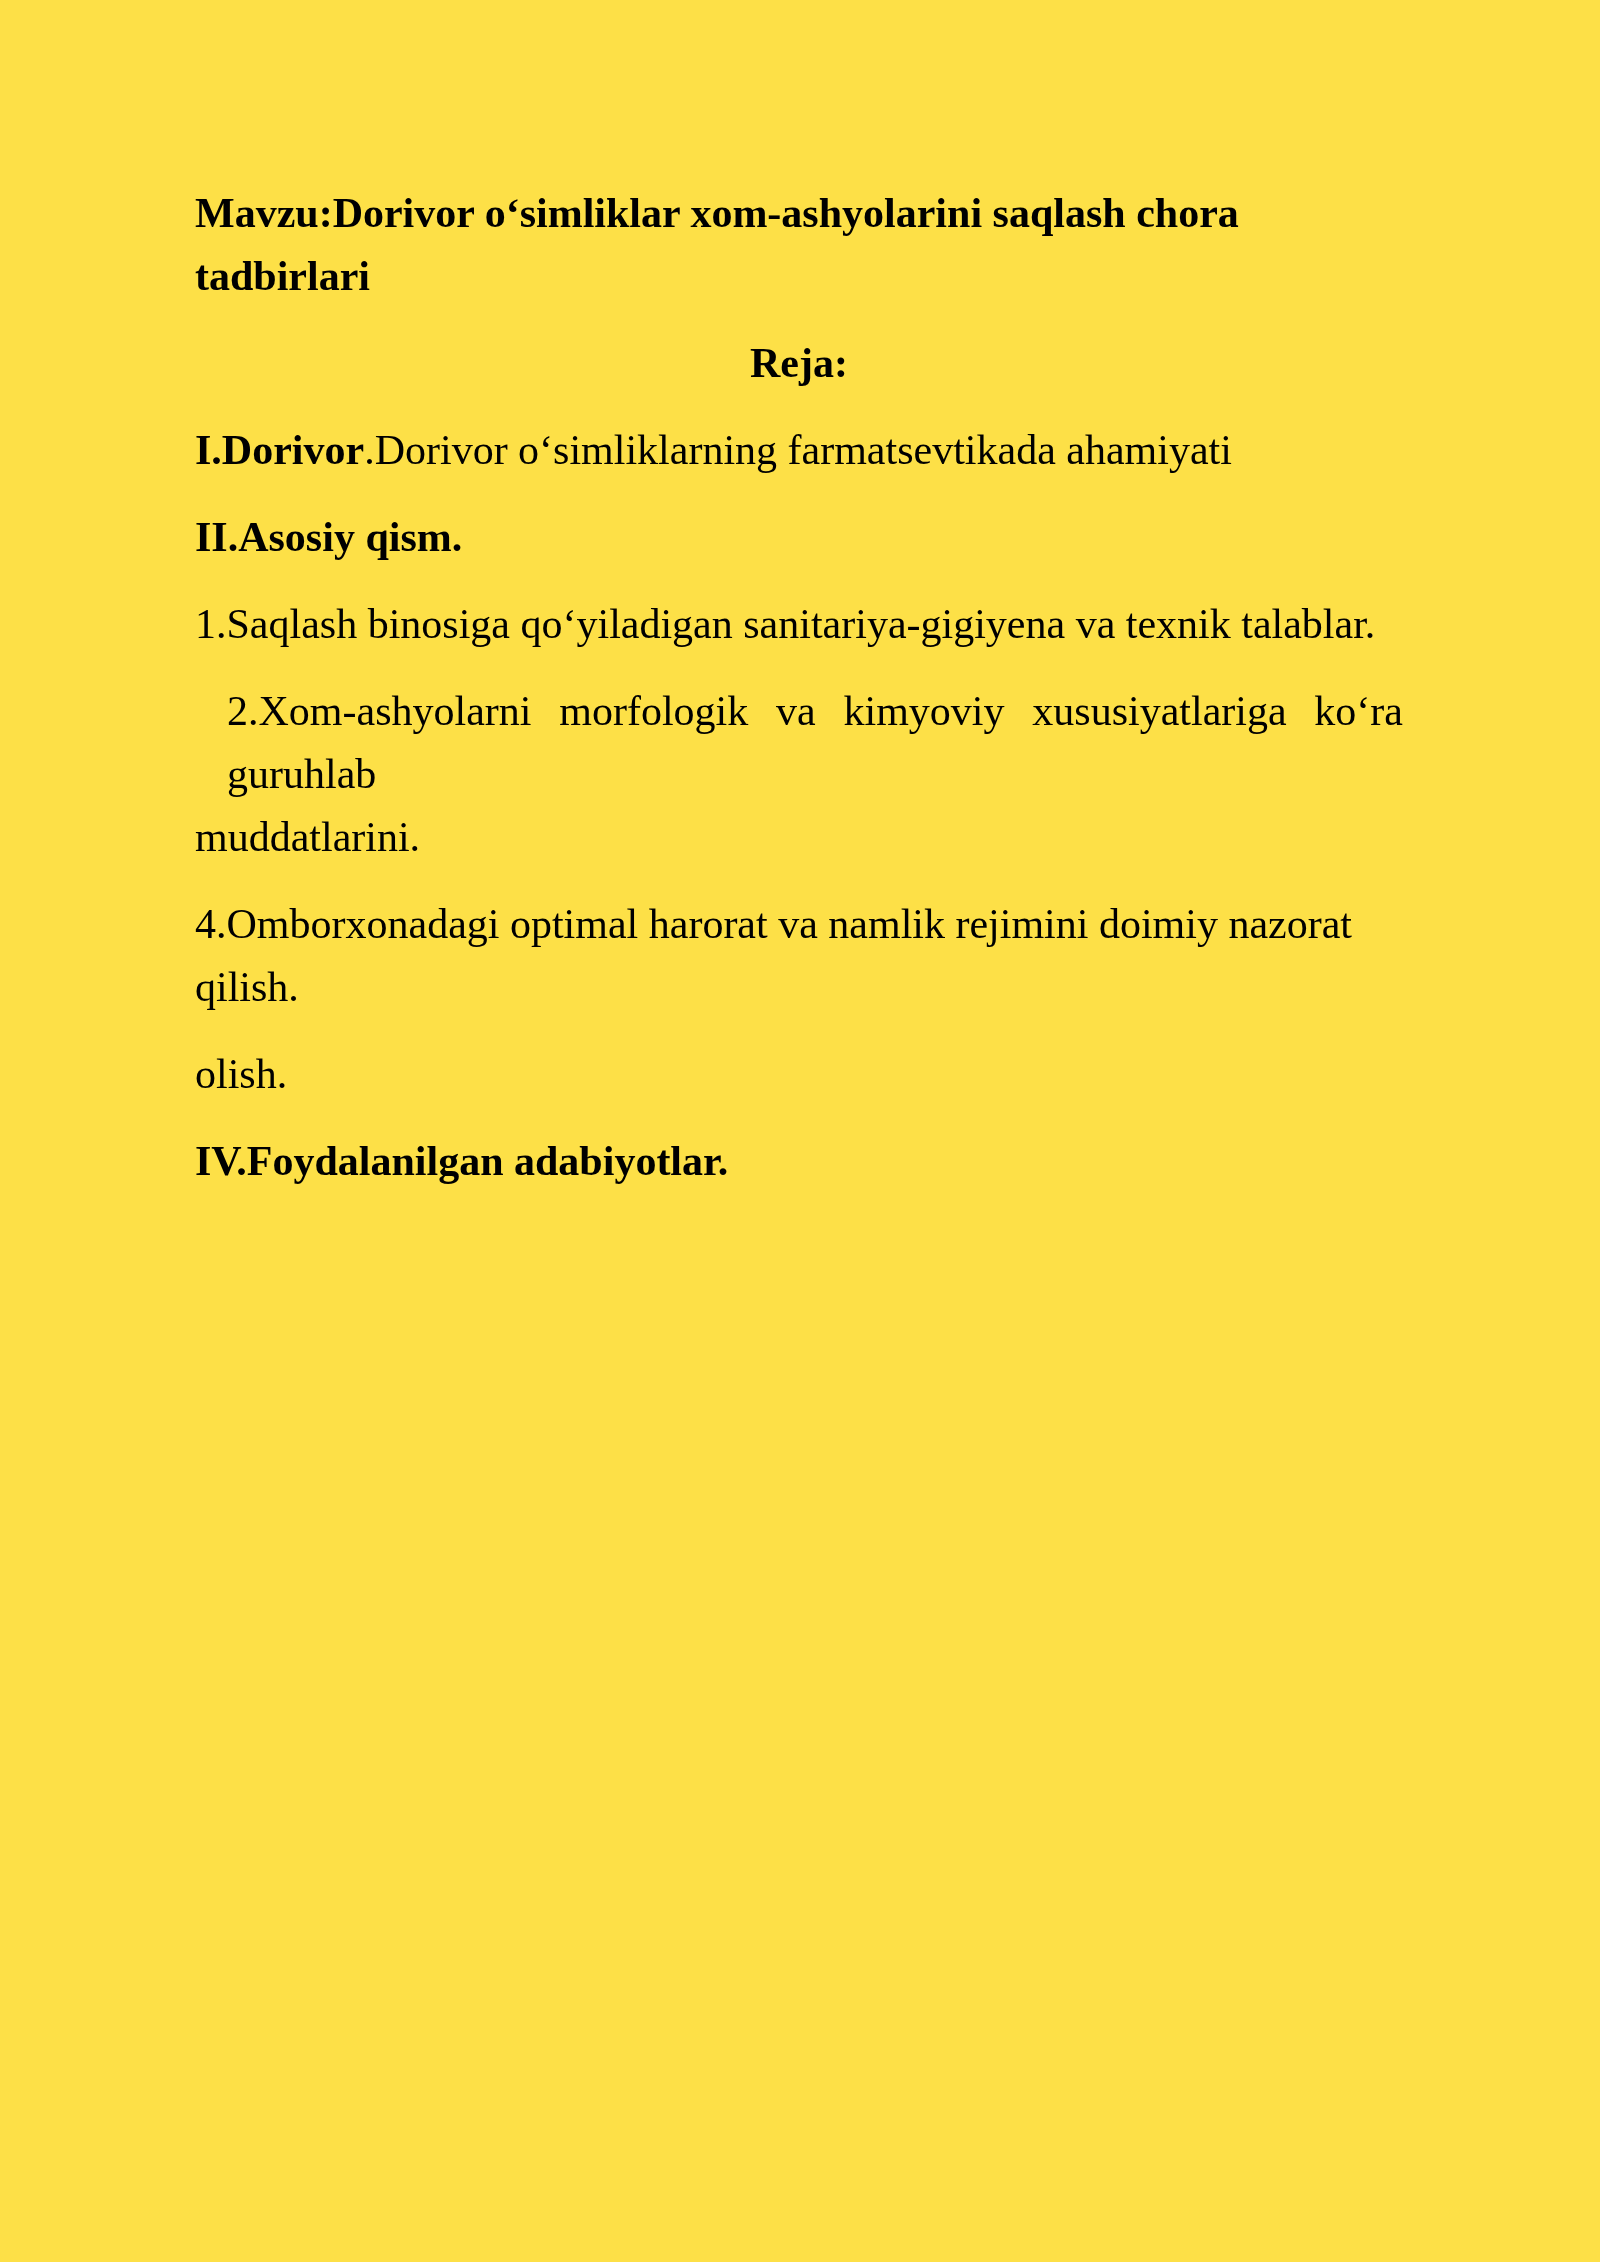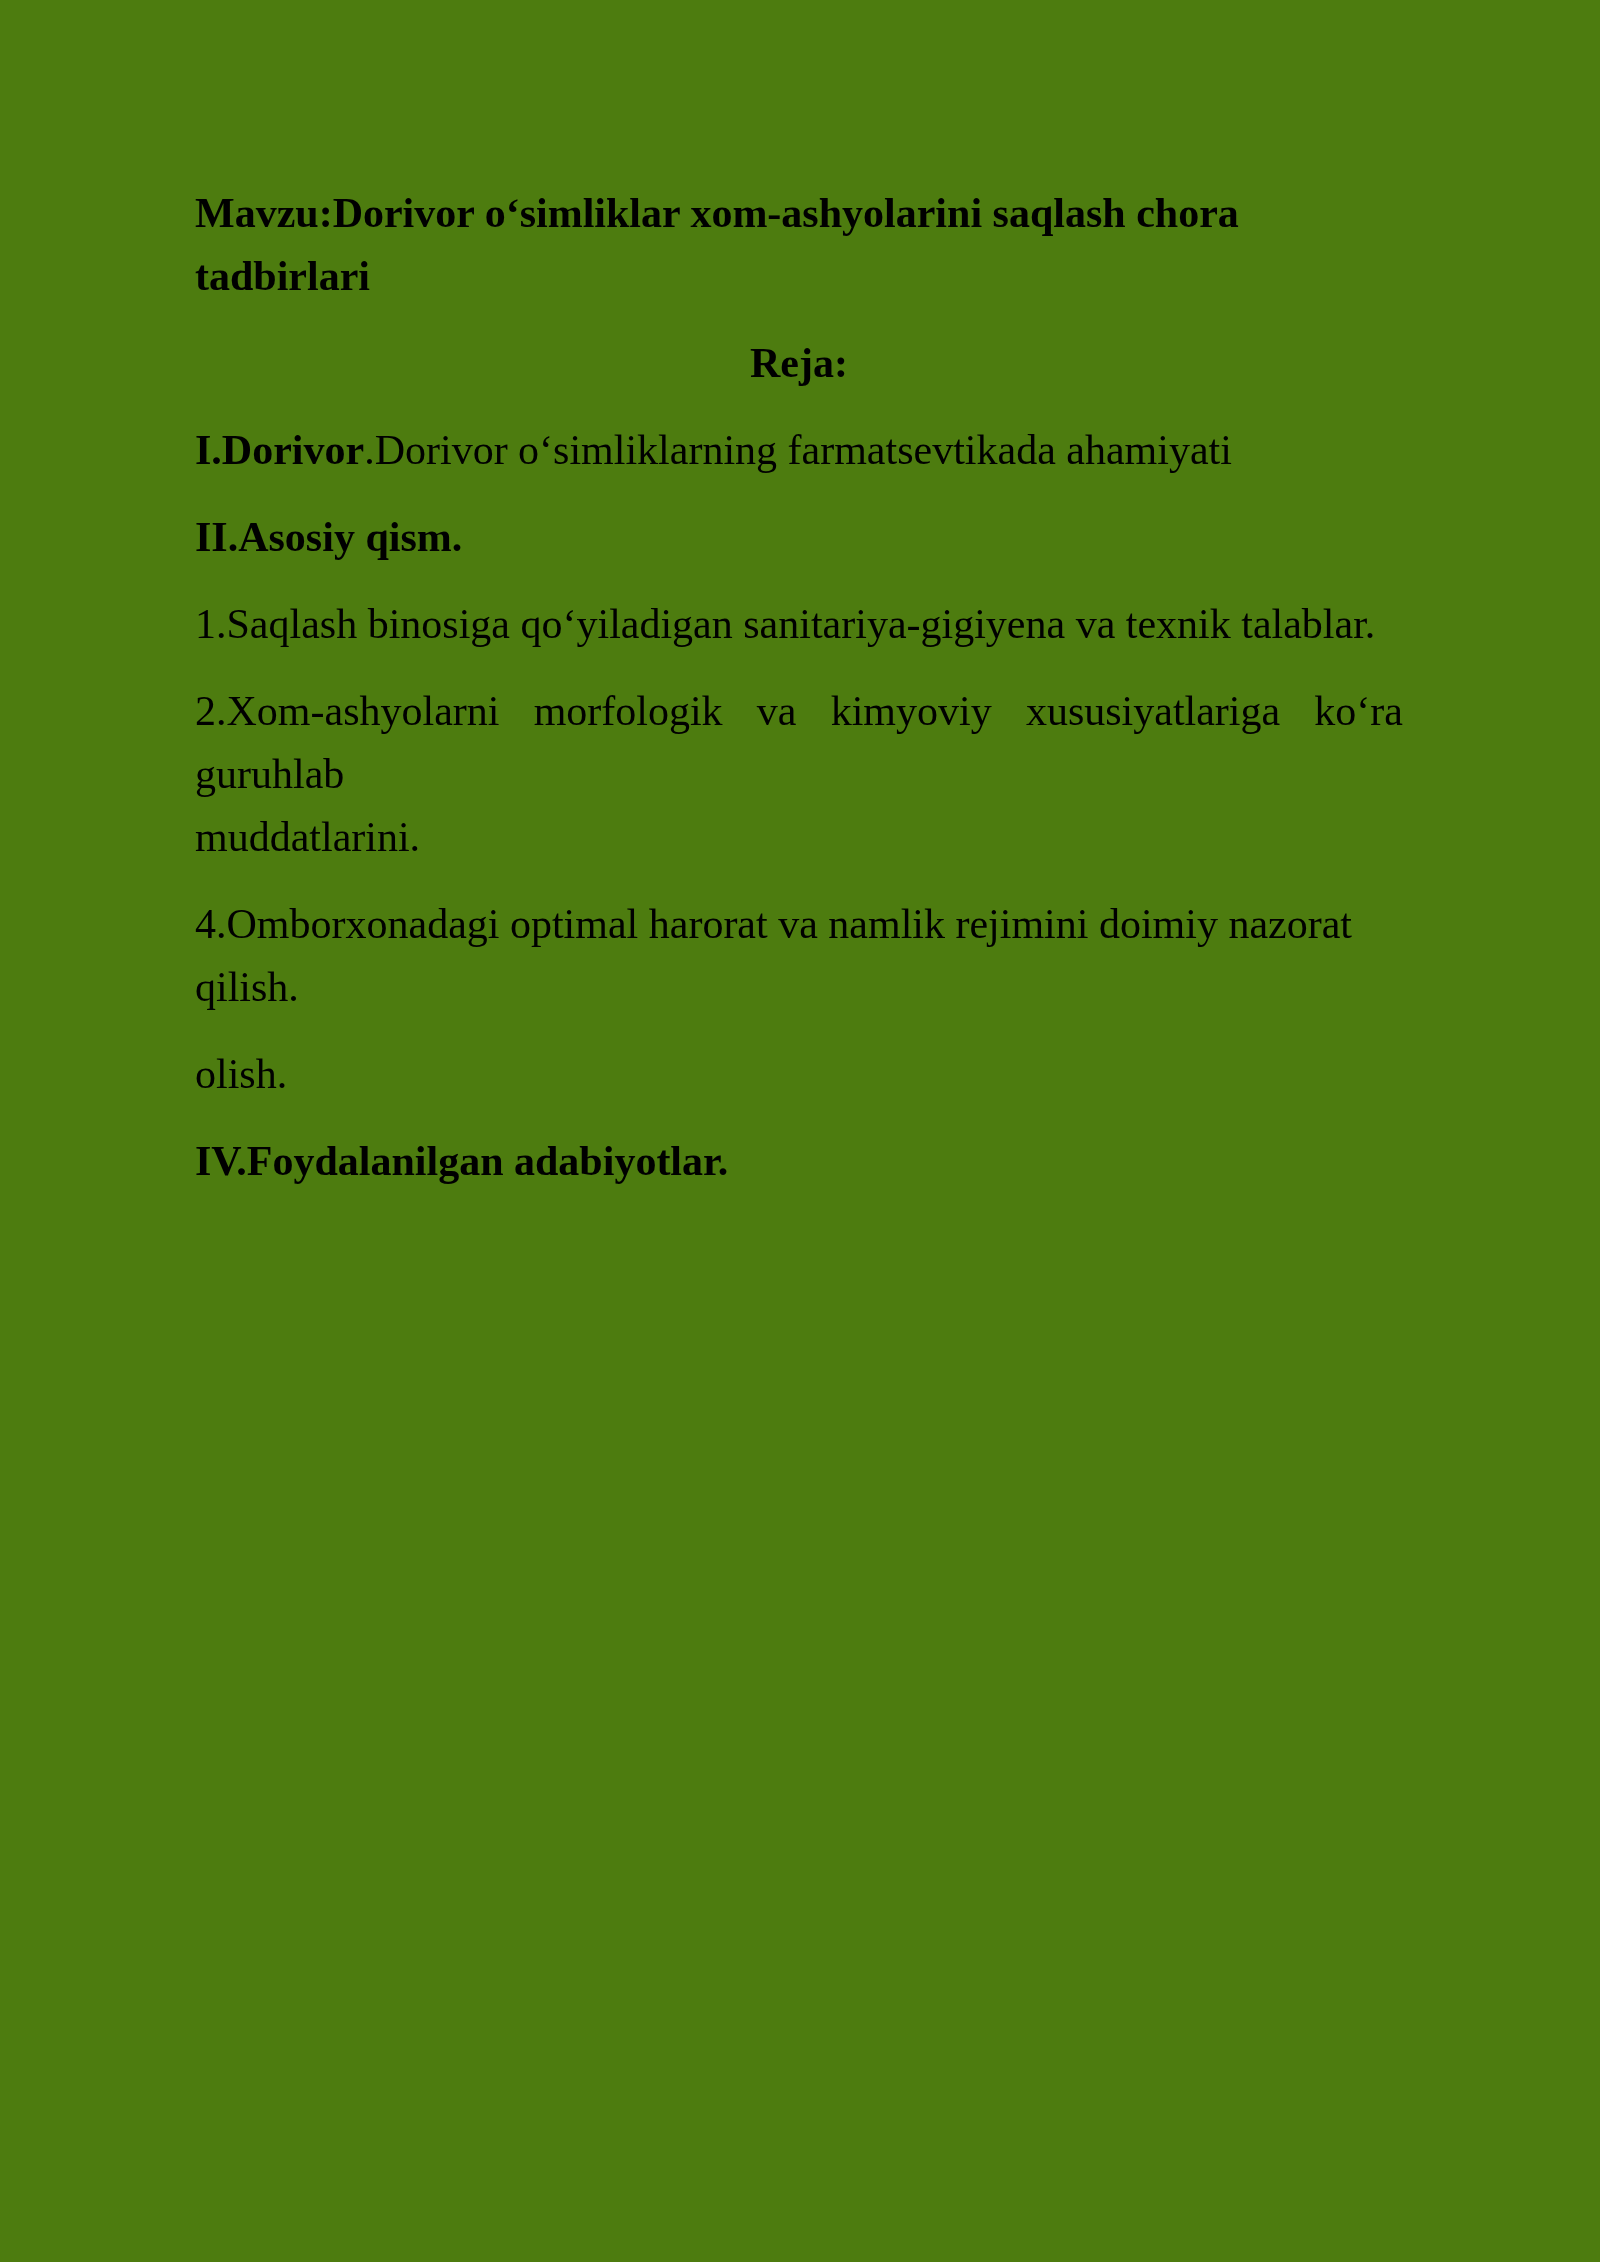--- a/index.html
+++ b/index.html
@@ -14,32 +14,33 @@
     font-size: 42px;
     line-height: 63px;
     color: #000000;
     overflow: hidden;
   }
   .page {
     box-sizing: border-box;
     width: 1600px;
     height: 2262px;
     padding: 182px 197px 0 195px;
-    background: #4d7c0f;
+    background: #fde047;
   }
   .para {
     margin: 0 0 24px 0;
     text-align: left;
   }
   .bold { font-weight: bold; }
   .center { text-align: center; }
   .jline {
     display: block;
     text-align: justify;
     text-align-last: justify;
+    margin-left: 32px;
   }
   .lline {
     display: block;
     text-align: left;
   }
 </style>
 </head>
 <body>
 
 <div class="page">

